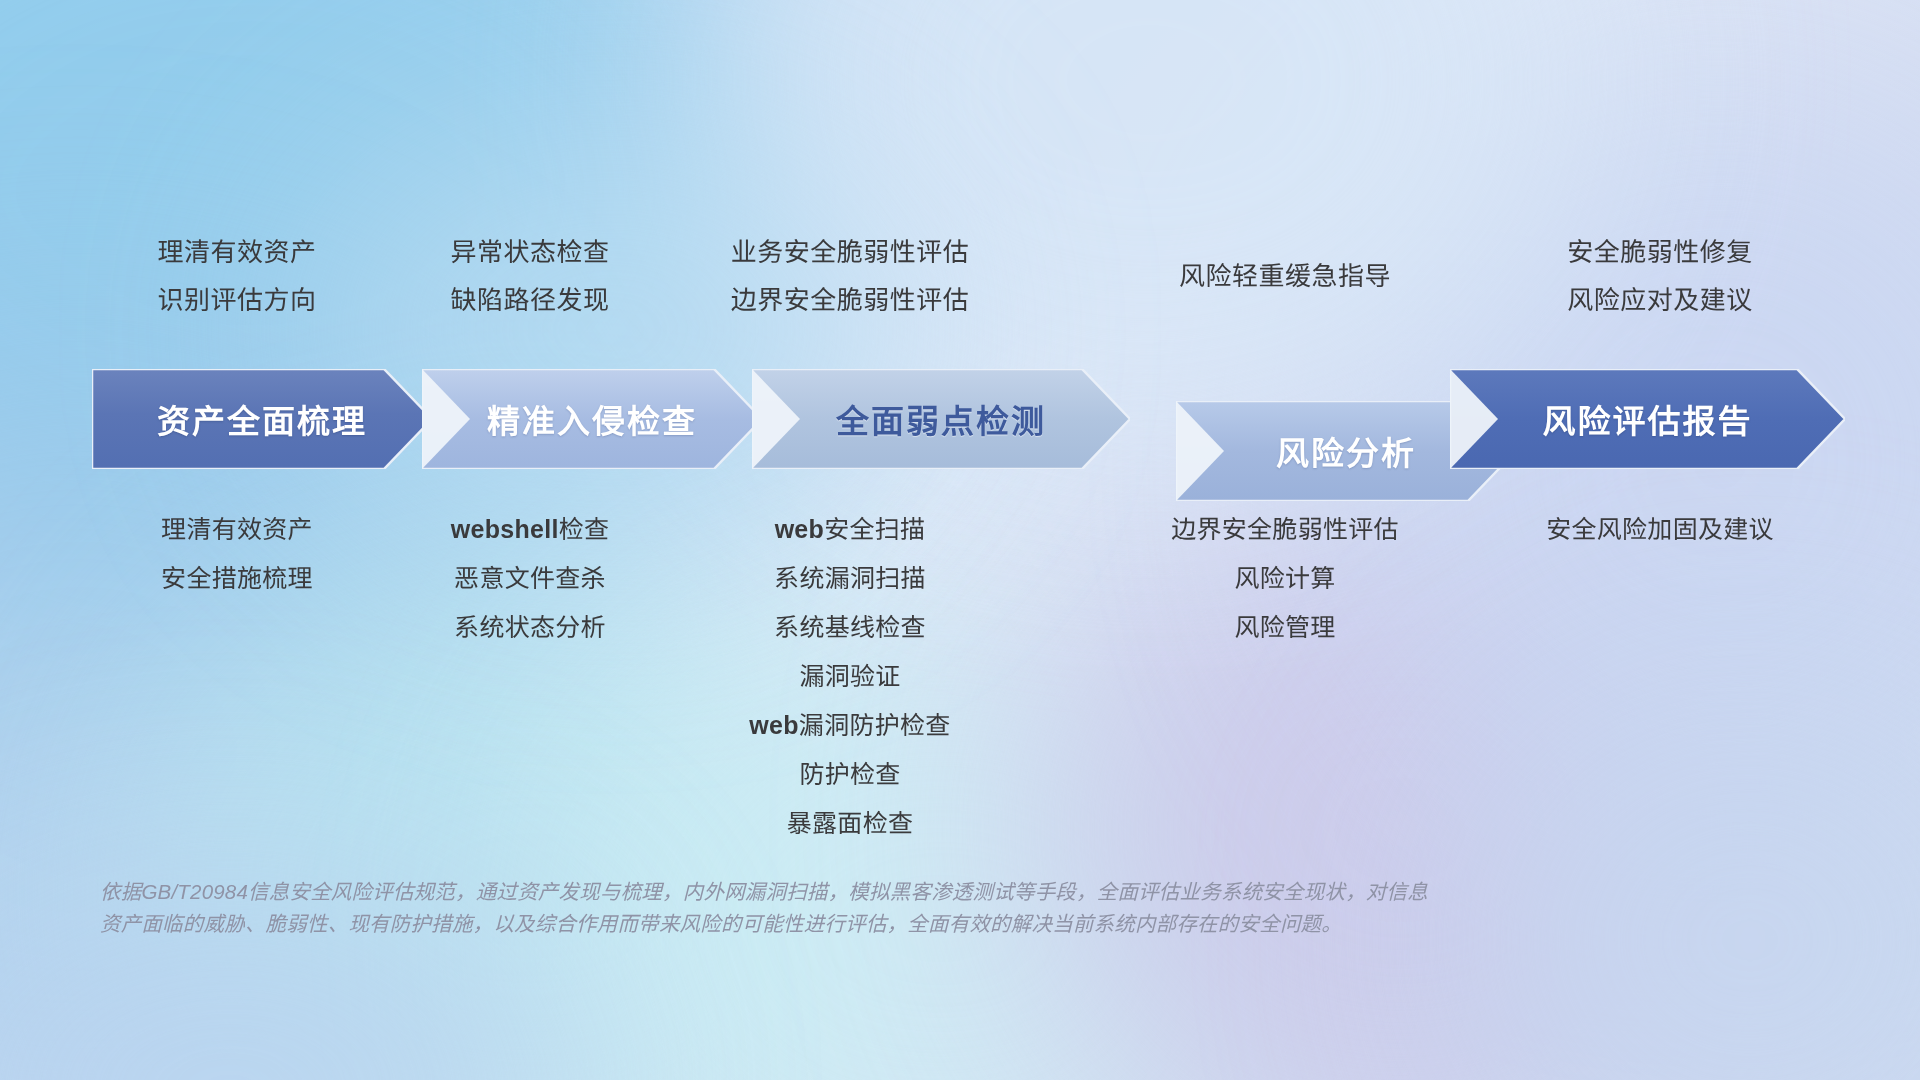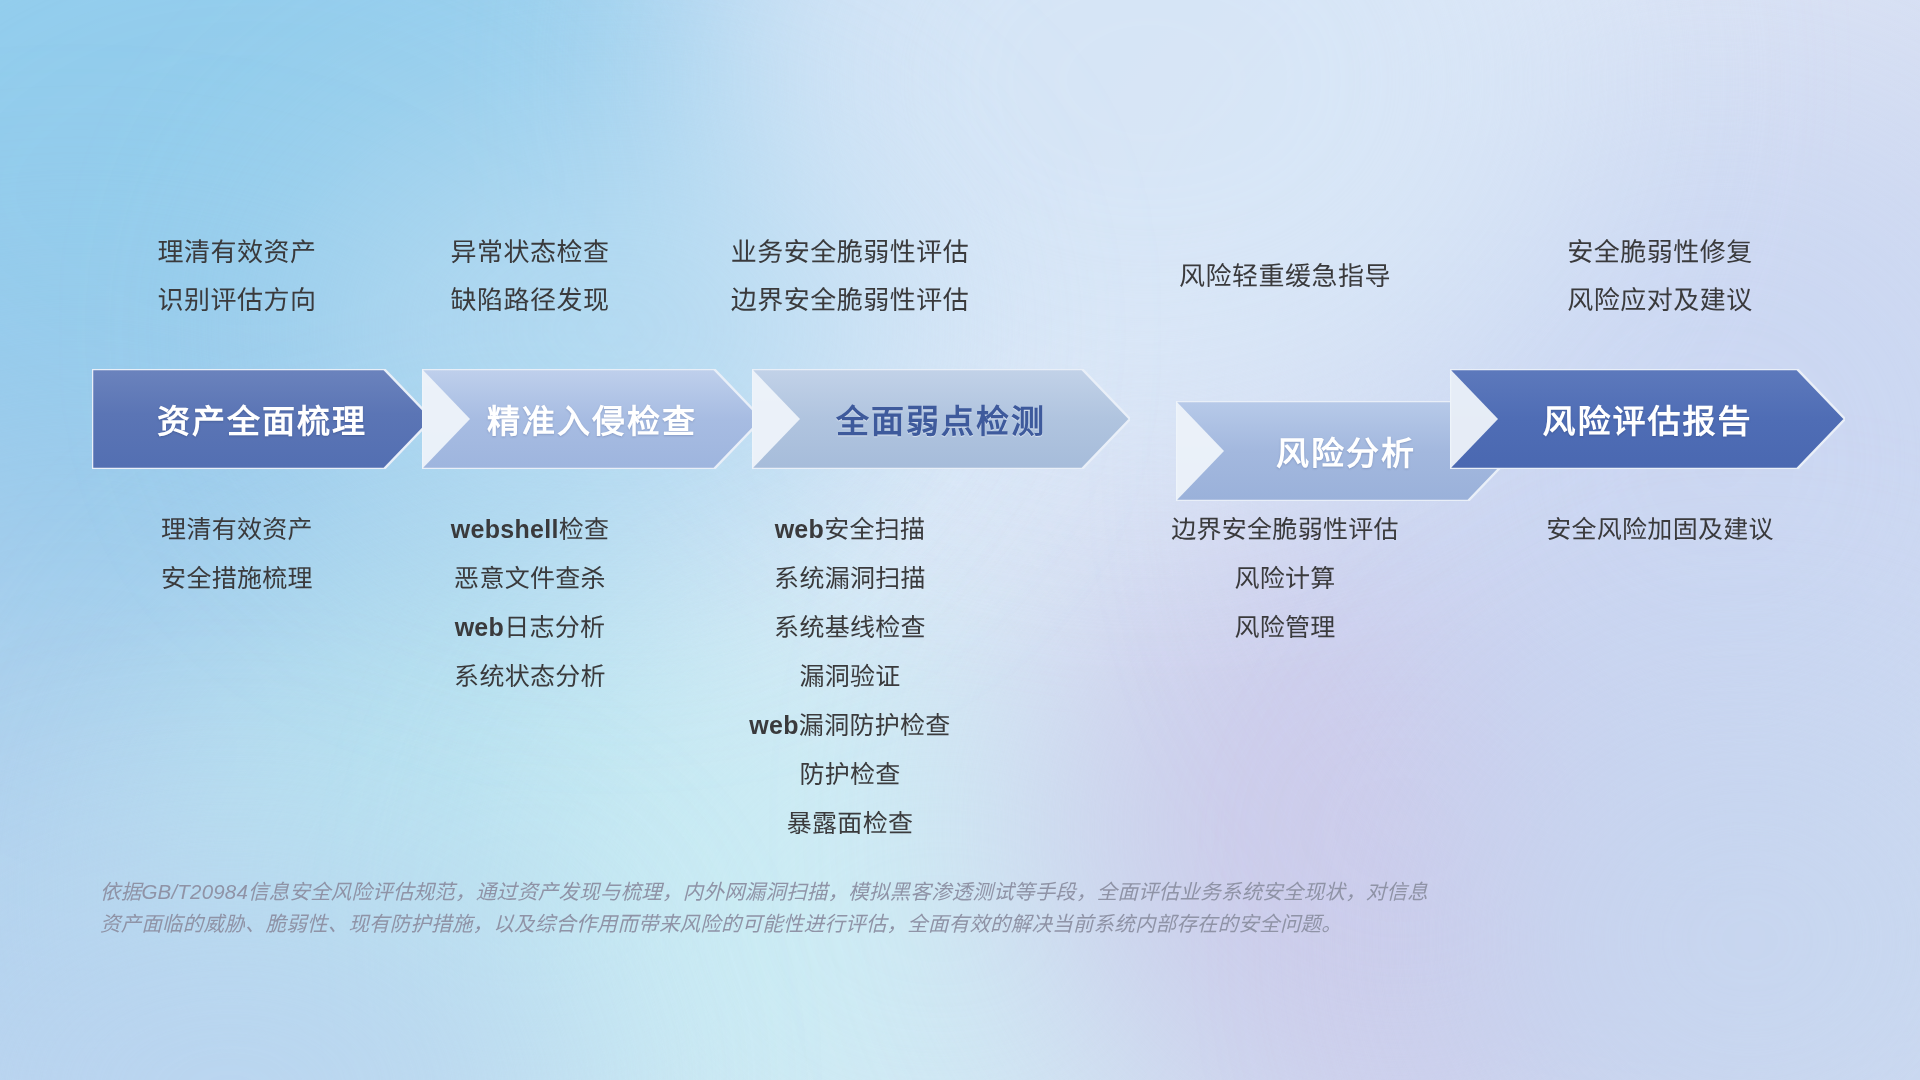--- a/index.html
+++ b/index.html
@@ -189,21 +189,20 @@
   <div class="botcols">
 
     <div class="botcol" style="left:92px;width:290px;">
       <div class="bl"><b></b><span>理清有效资产</span></div>
       <div class="bl"><b></b><span>安全措施梳理</span></div>
     </div>
 
     <div class="botcol" style="left:385px;width:290px;">
       <div class="bl"><b>webshell</b><span>检查</span></div>
       <div class="bl"><b></b><span>恶意文件查杀</span></div>
-      <div class="bl"><b>web</b><span>日志分析</span></div>
       <div class="bl"><b></b><span>系统状态分析</span></div>
     </div>
 
     <div class="botcol" style="left:670px;width:360px;">
       <div class="bl"><b>web</b><span>安全扫描</span></div>
       <div class="bl"><b></b><span>系统漏洞扫描</span></div>
       <div class="bl"><b></b><span>系统基线检查</span></div>
       <div class="bl"><b></b><span>漏洞验证</span></div>
       <div class="bl"><b>web</b><span>漏洞防护检查</span></div>
       <div class="bl"><b></b><span>防护检查</span></div>

